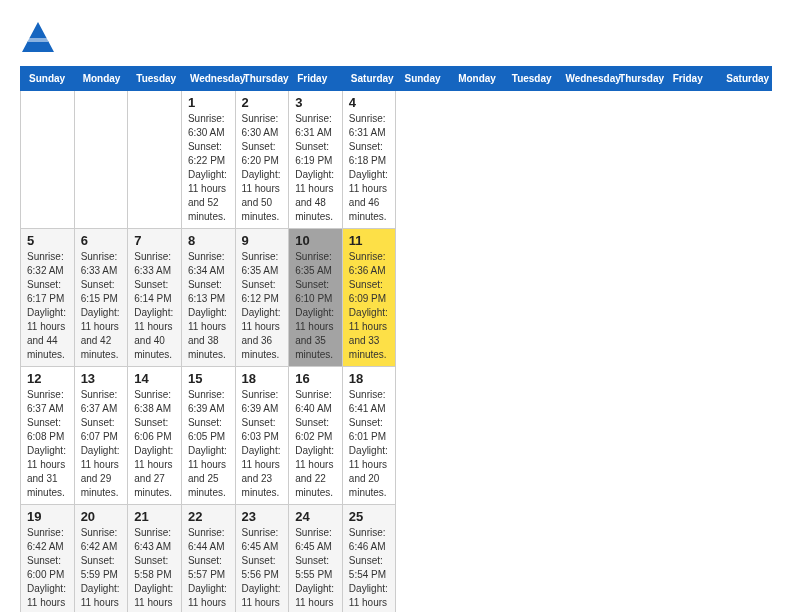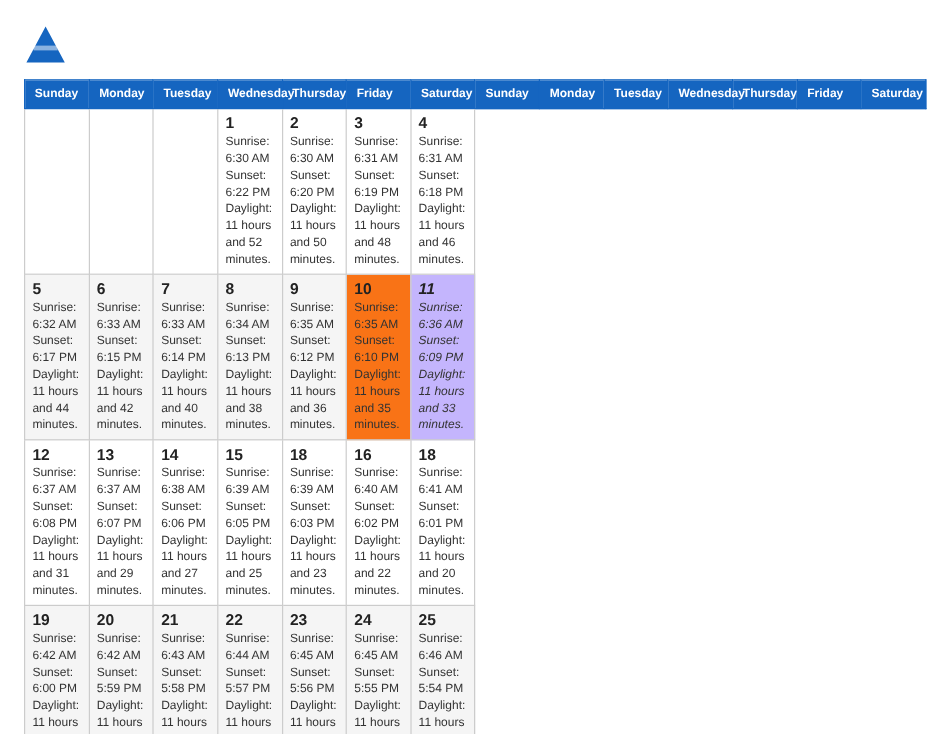--- a/index.html
+++ b/index.html
@@ -179,28 +179,28 @@
 Daylight: 11 hours
 and 38 minutes.</div>
         </td>
         <td style="background: rgb(245, 245, 245);">
           <div class="day-num">9</div>
           <div class="day-info" style="white-space: pre-line;">Sunrise: 6:35 AM
 Sunset: 6:12 PM
 Daylight: 11 hours
 and 36 minutes.</div>
         </td>
-        <td style="background: #f97316;">
+        <td style="background: #a3a3a3;">
           <div class="day-num">10</div>
           <div class="day-info" style="white-space: pre-line;">Sunrise: 6:35 AM
 Sunset: 6:10 PM
 Daylight: 11 hours
 and 35 minutes.</div>
         </td>
-        <td style="background: #c4b5fd; font-style: italic;">
+        <td style="background: #fde047;">
           <div class="day-num">11</div>
           <div class="day-info" style="white-space: pre-line;">Sunrise: 6:36 AM
 Sunset: 6:09 PM
 Daylight: 11 hours
 and 33 minutes.</div>
         </td>
       </tr>
       <tr>
         <td>
           <div class="day-num">12</div>

